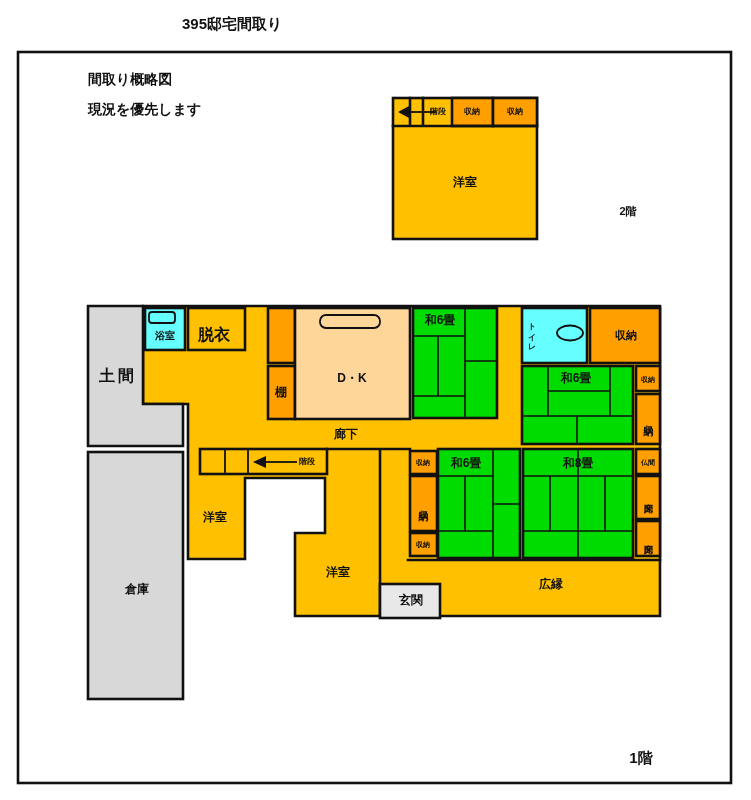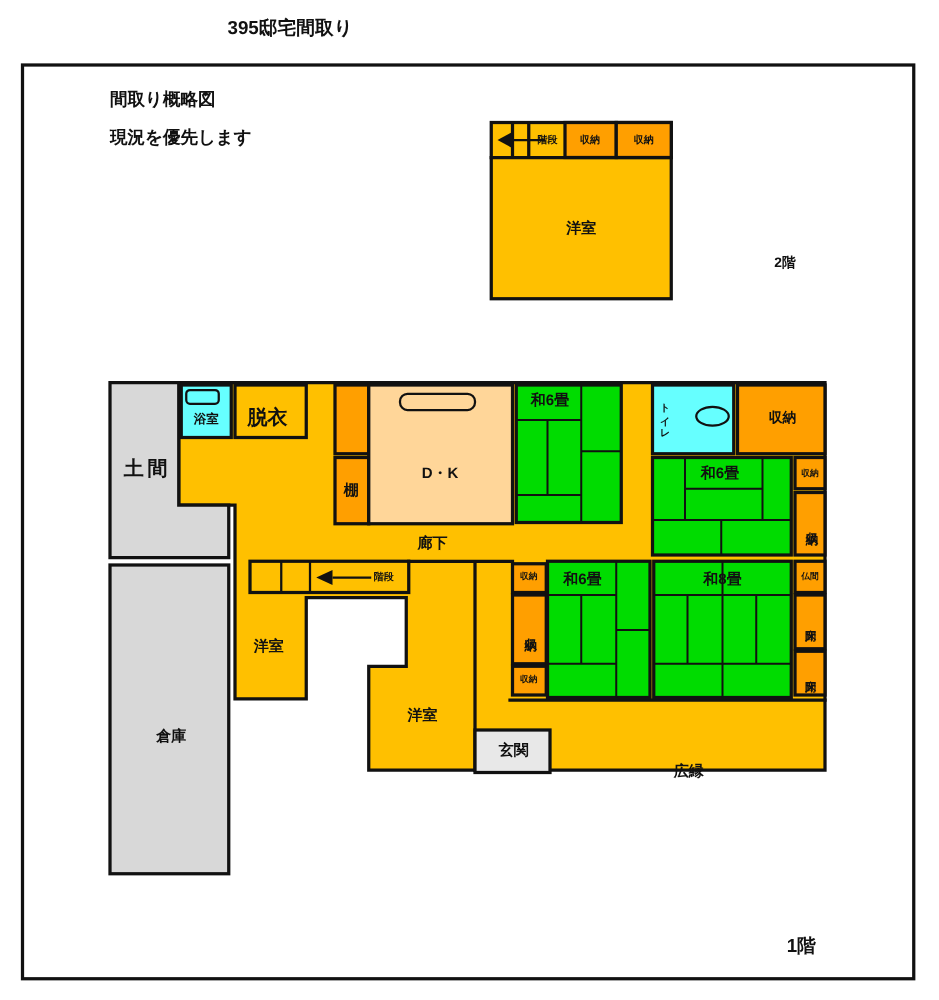--- a/index.html
+++ b/index.html
@@ -115,15 +115,15 @@
   <div class="lbl v" style="left:423px;top:497px;font-size:10px;">収納</div>
   <div class="lbl" style="left:423px;top:538px;font-size:7px;">収納</div>
   <div class="lbl" style="left:466px;top:457px;font-size:12px;">和6畳</div>
   <div class="lbl" style="left:578px;top:457px;font-size:12px;">和8畳</div>
   <div class="lbl" style="left:648px;top:456px;font-size:7px;">仏間</div>
   <div class="lbl v" style="left:648px;top:491px;font-size:9px;">床間</div>
   <div class="lbl v" style="left:648px;top:532px;font-size:9px;">床間</div>
   <div class="lbl" style="left:215px;top:511px;font-size:12px;">洋室</div>
   <div class="lbl" style="left:338px;top:566px;font-size:12px;">洋室</div>
   <div class="lbl" style="left:411px;top:594px;font-size:12px;">玄関</div>
-  <div class="lbl" style="left:551px;top:578px;font-size:12px;margin-top:33px;">広縁</div>
+  <div class="lbl" style="left:551px;top:578px;font-size:12px;">広縁</div>
   <div class="lbl" style="left:137px;top:539px;font-size:12px;margin-top:44px;">倉庫</div>
 </div>
 
 </body></html>

